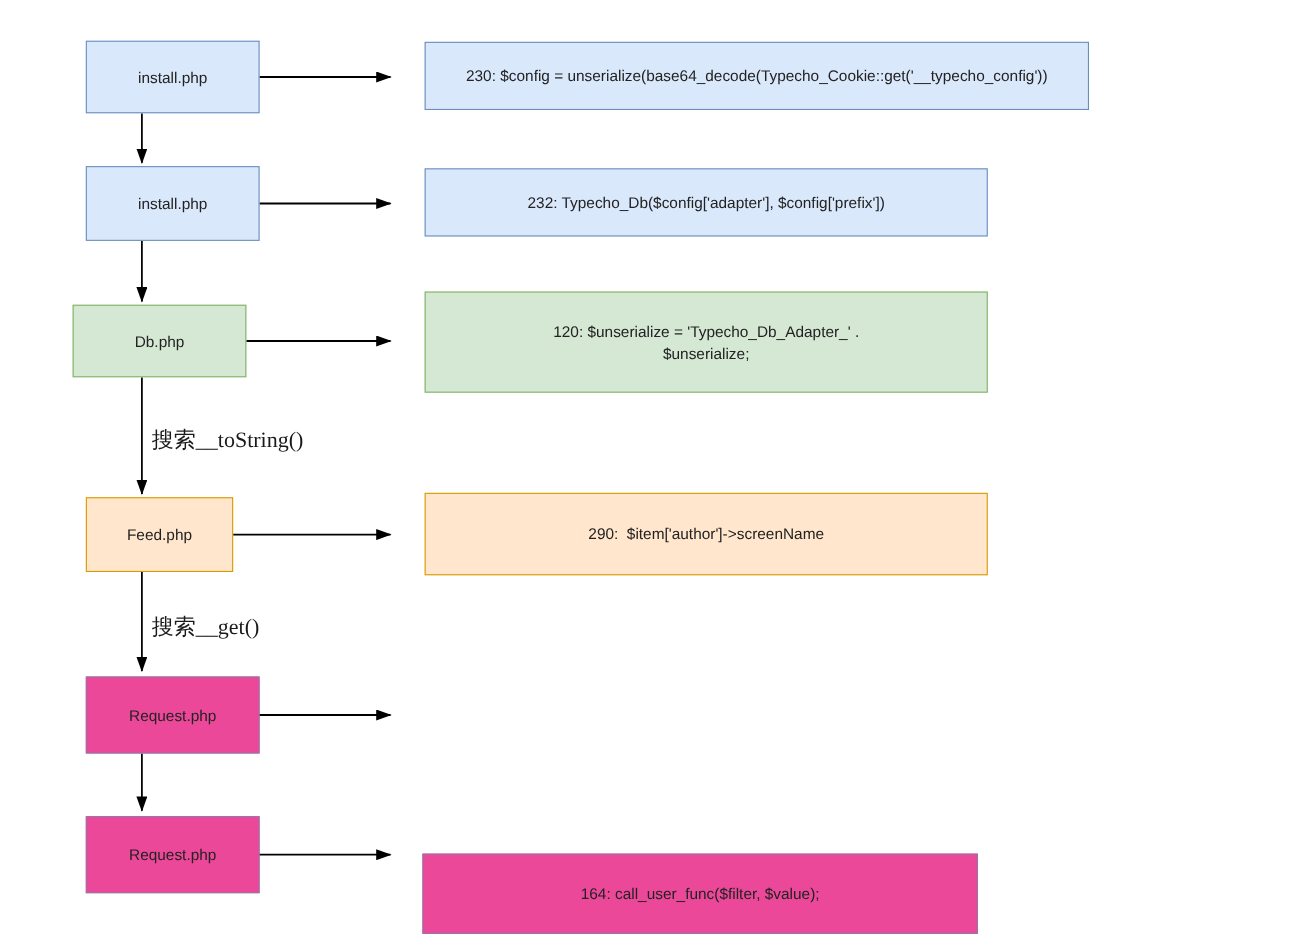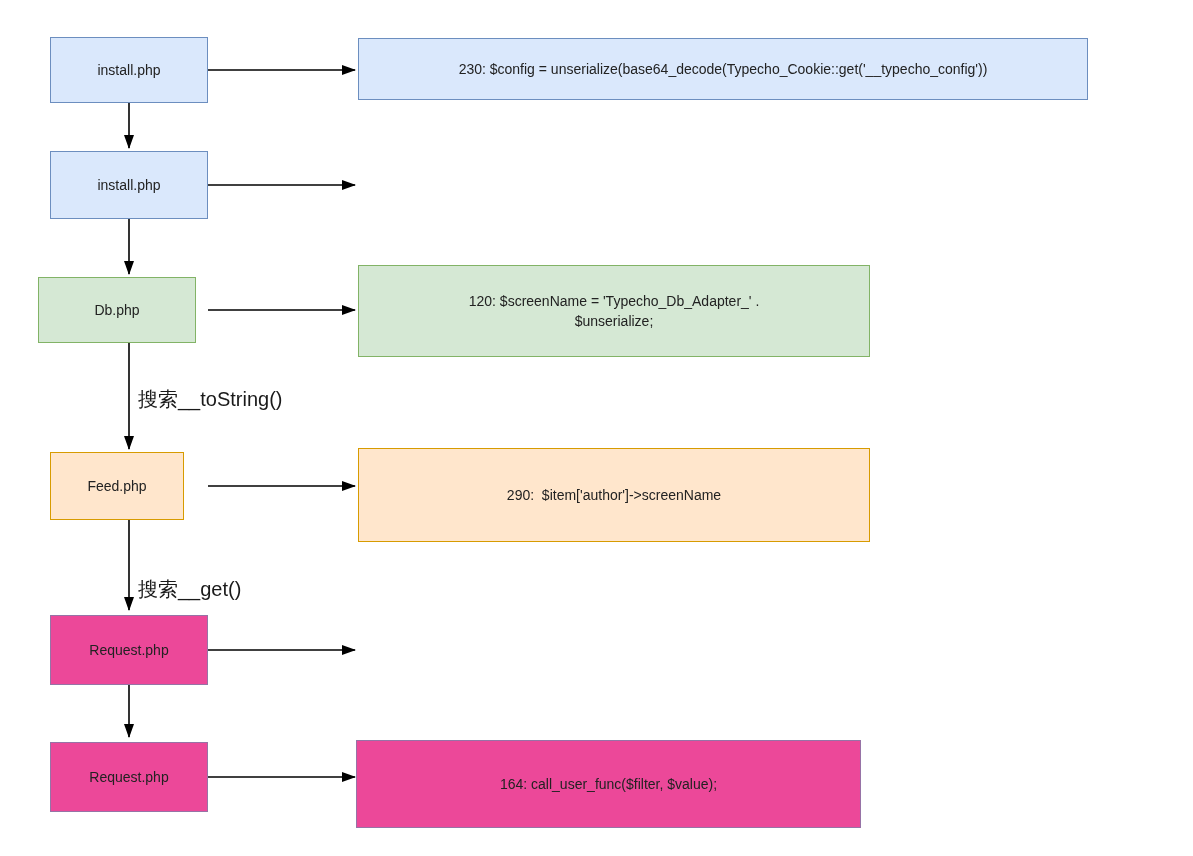--- a/index.html
+++ b/index.html
@@ -14,31 +14,33 @@
   .box{
     position:absolute;
     box-sizing:border-box;
     display:flex;
     flex-direction:column;
     align-items:center;
     justify-content:center;
     text-align:center;
     font-size:14px;
     line-height:1.45;
+    margin-left:28px;
   }
   .code-line{white-space:pre-wrap;}
   .blue  {background:#dae8fc;border:1px solid #6c8ebf;}
   .green {background:#d5e8d4;border:1px solid #82b366;}
   .orange{background:#ffe6cc;border:1px solid #d79b00;}
   .purple{background:#ec4899;border:1px solid #9673a6;}
   .edge-label{
     position:absolute;
     font-size:20px;
     color:#1a1a1a;
     white-space:nowrap;
+    font-family:Liberation Serif, serif;
   }
   svg.arrows{
     position:absolute;
     left:0;top:0;
     width:1193px;height:856px;
     pointer-events:none;
   }
   svg.arrows line{stroke:#000000;stroke-width:1.6;}
 </style>
 </head>
@@ -63,54 +65,58 @@
     <line x1="129" y1="103" x2="129" y2="148" marker-end="url(#ah)"></line>
     <line x1="129" y1="219" x2="129" y2="274" marker-end="url(#ah)"></line>
     <line x1="129" y1="343" x2="129" y2="449" marker-end="url(#ah)"></line>
     <line x1="129" y1="520" x2="129" y2="610" marker-end="url(#ah)"></line>
     <line x1="129" y1="685" x2="129" y2="737" marker-end="url(#ah)"></line>
   </svg>
 
   <div class="box blue" style="left:50px;top:37px;width:158px;height:66px">
     <span>install.php</span>
   </div>
-  <div class="box blue" style="left:358px;top:38px;width:730px;height:62px">
+  <div class="box blue" style="left:358px;top:38px;width:604px;height:62px">
     <div class="code-line">230: $config = unserialize(base64_decode(Typecho_Cookie::get('__typecho_config'))</div>
     <div class="code-line"></div>
   </div>
 
   <div class="box blue" style="left:50px;top:151px;width:158px;height:68px">
     <span>install.php</span>
   </div>
+  <div class="box blue" style="left:358px;top:153px;width:512px;height:62px">
+    <div class="code-line">232: Typecho_Db($config['adapter'], $config['prefix'])</div>
+    <div class="code-line"></div>
+  </div>
 
   <div class="box green" style="left:38px;top:277px;width:158px;height:66px">
     <span>Db.php</span>
   </div>
   <div class="box green" style="left:358px;top:265px;width:512px;height:92px">
-    <div class="code-line">120: $screenName = 'Typecho_Db_Adapter_' .</div>
+    <div class="code-line">120: $unserialize = 'Typecho_Db_Adapter_' .</div>
     <div class="code-line">$unserialize;</div>
   </div>
 
   <div class="edge-label" style="left:138px;top:386px">搜索__toString()</div>
 
   <div class="box orange" style="left:50px;top:452px;width:134px;height:68px">
     <span>Feed.php</span>
   </div>
-  <div class="box orange" style="left:358px;top:448px;width:512px;height:94px">
+  <div class="box orange" style="left:358px;top:448px;width:512px;height:75px">
     <div class="code-line">290:  $item['author']-&gt;screenName</div>
     <div class="code-line"></div>
   </div>
 
-  <div class="edge-label" style="left:138px;top:576px">搜索__get()</div>
+  <div class="edge-label" style="left:138px;top:556px">搜索__get()</div>
 
   <div class="box purple" style="left:50px;top:615px;width:158px;height:70px">
     <span>Request.php</span>
   </div>
 
   <div class="box purple" style="left:50px;top:742px;width:158px;height:70px">
     <span>Request.php</span>
   </div>
-  <div class="box purple" style="left:356px;top:740px;width:505px;height:88px">
+  <div class="box purple" style="left:356px;top:776px;width:505px;height:73px">
     <div class="code-line">164: call_user_func($filter, $value);</div>
     <div class="code-line"></div>
   </div>
 
 </div>
 
 </body></html>

